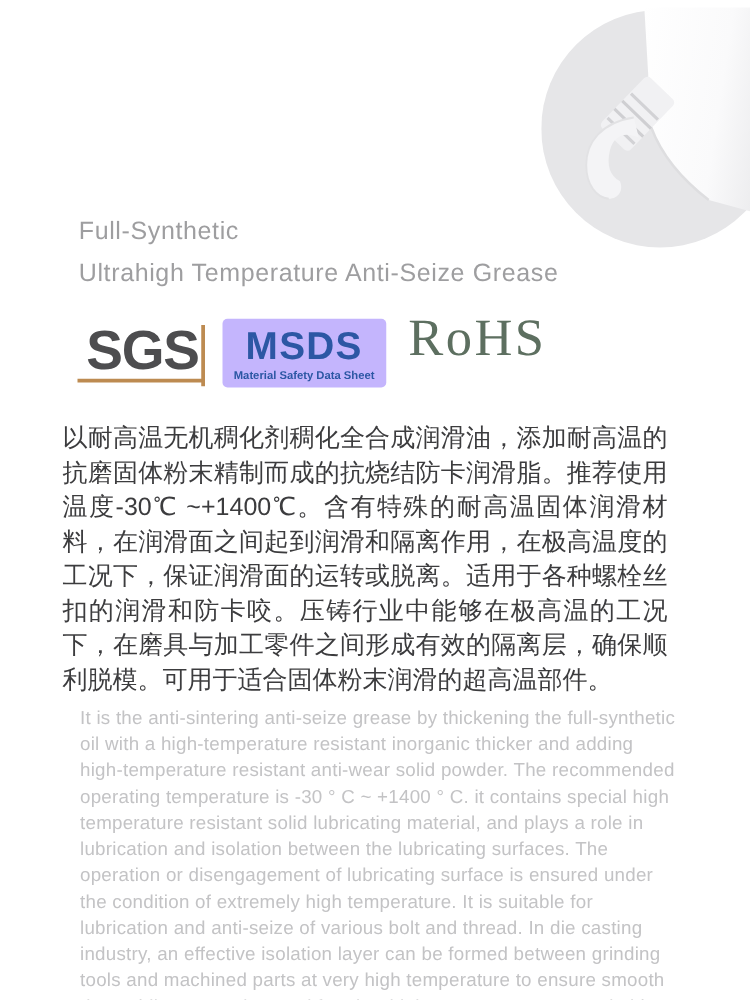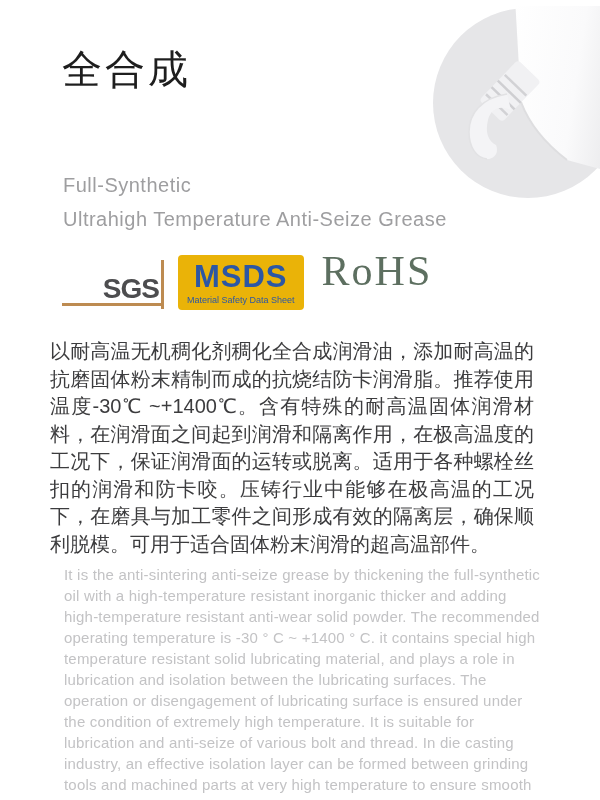--- a/index.html
+++ b/index.html
@@ -23,32 +23,32 @@
     color:var(--subtitle_gray);
     font-size:20px;line-height:34px;letter-spacing:0.5px;white-space:nowrap;
   }
   .certs{
     position:absolute;left:62px;top:250px;height:60px;
     display:flex;align-items:flex-end;gap:12px;
   }
   .logo-sgs{position:relative;width:104px;height:48px;margin-bottom:4px;}
   .sgs-text{
     position:absolute;right:7px;bottom:3px;
-    font-weight:700;font-size:28px;line-height:1;
+    font-weight:700;font-size:44px;line-height:1;
     color:var(--sgs_gray);letter-spacing:-1px;
   }
   .sgs-baseline{position:absolute;left:0;right:2px;bottom:0;height:3px;background:var(--sgs_orange);}
   .sgs-vline{position:absolute;right:2px;top:2px;bottom:-3px;width:3px;background:var(--sgs_orange);}
   .logo-msds{
-    background:#eab308;border-radius:4px;padding:6px 9px 5px;text-align:center;
+    background:#c4b5fd;border-radius:4px;padding:6px 9px 5px;text-align:center;
   }
   .msds-main{
     color:var(--msds_blue);font-weight:700;font-size:31px;line-height:1;letter-spacing:1px;
   }
-  .msds-sub{color:var(--msds_blue);font-size:9px;margin-top:3px;white-space:nowrap;font-weight:400;}
+  .msds-sub{color:var(--msds_blue);font-size:9px;margin-top:3px;white-space:nowrap;font-weight:700;}
   .logo-rohs{
     font-family:"Liberation Serif",serif;font-size:42px;line-height:1;
     color:var(--rohs_green);letter-spacing:2px;margin-bottom:18px;margin-left:6px;
   }
   .desc-cn{
     position:absolute;left:50px;top:318px;width:484px;
     font-size:20px;line-height:27.5px;color:var(--body_cn);
     text-align:justify;font-weight:400;
   }
   .desc-en{
@@ -89,21 +89,20 @@
                C 36 142, 44 152, 54 153
                C 62 153, 66 146, 63 139
                C 55 135, 52 126, 55 114
                C 58 103, 66 99, 78 104
                Z" fill="#f4f4f6"></path>
       <path d="M 74 88 C 48 92, 36 108, 36 126 C 36 142, 44 152, 54 153" fill="none" stroke="#e2e2e4" stroke-width="1.5"></path>
     </svg>
   </div>
 
   <div class="header">
-    <div class="title-cn-1">全合成</div>
   </div>
 
   <div class="subtitle">
     <div>Full-Synthetic</div>
     <div>Ultrahigh Temperature Anti-Seize Grease</div>
   </div>
 
   <div class="certs">
     <div class="logo-sgs">
       <span class="sgs-text">SGS</span>

